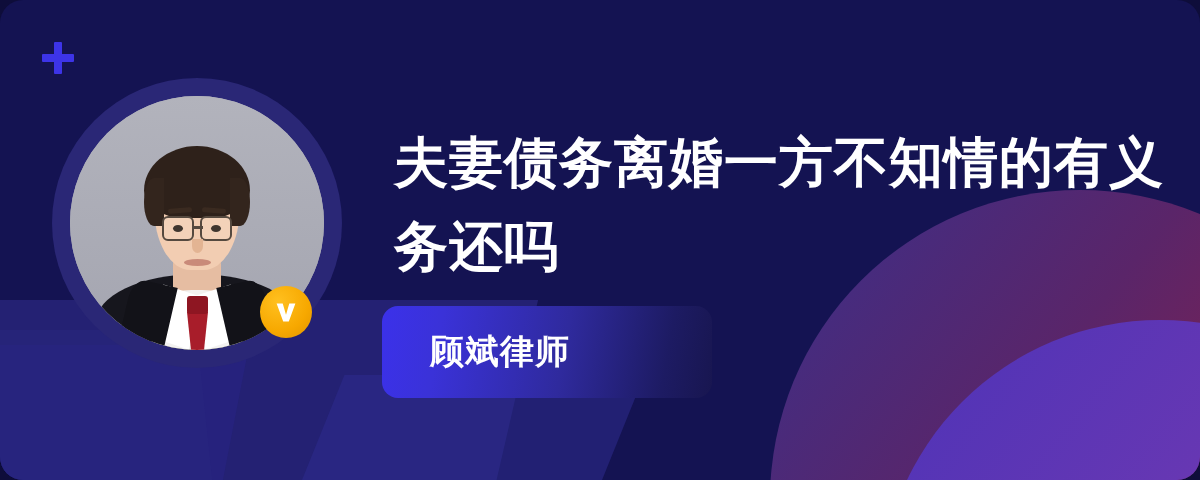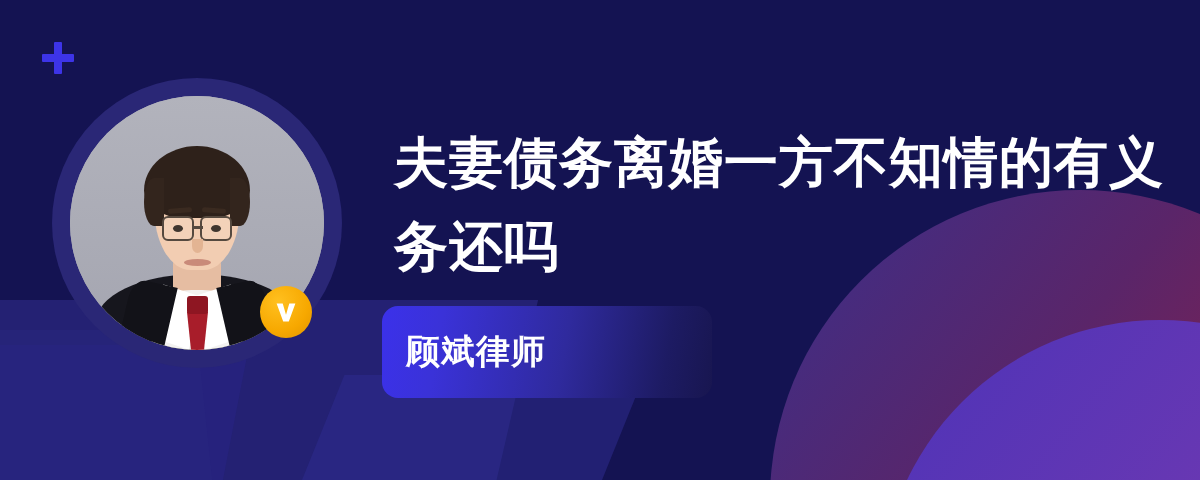--- a/index.html
+++ b/index.html
@@ -7,20 +7,21 @@
     width:1200px; height:480px;
     background:#0e0d3a;
     font-family:"Liberation Sans","DejaVu Sans",sans-serif;
     overflow:hidden;
   }
   #banner {
     position:relative;
     width:1200px; height:480px;
     background:#141352;
     overflow:hidden;
+    border-radius:23px;
   }
 
   
   .bg-layer { position:absolute; inset:0; overflow:hidden; }
 
   
   .slab-a {
     position:absolute;
     left:-120px; top:300px;
     width:620px; height:330px;
@@ -192,21 +193,21 @@
     width:330px; height:92px;
     border-radius:16px;
     background:linear-gradient(100deg,#3b31ea 0%,#3a32d8 18%,#2f2a9d 55%,#1d1b63 85%,#181650 100%);
     display:flex; align-items:center;
   }
   .author-name {
     color:#ffffff;
     font-size:34px;
     font-weight:bold;
     letter-spacing:1px;
-    padding-left:24px;
+    padding-left:48px;
   }
 </style>
 </head>
 <body>
 
 <div id="banner">
 
   <div class="bg-layer">
     <div class="slab-a"></div>
     <div class="slab-b"></div>

